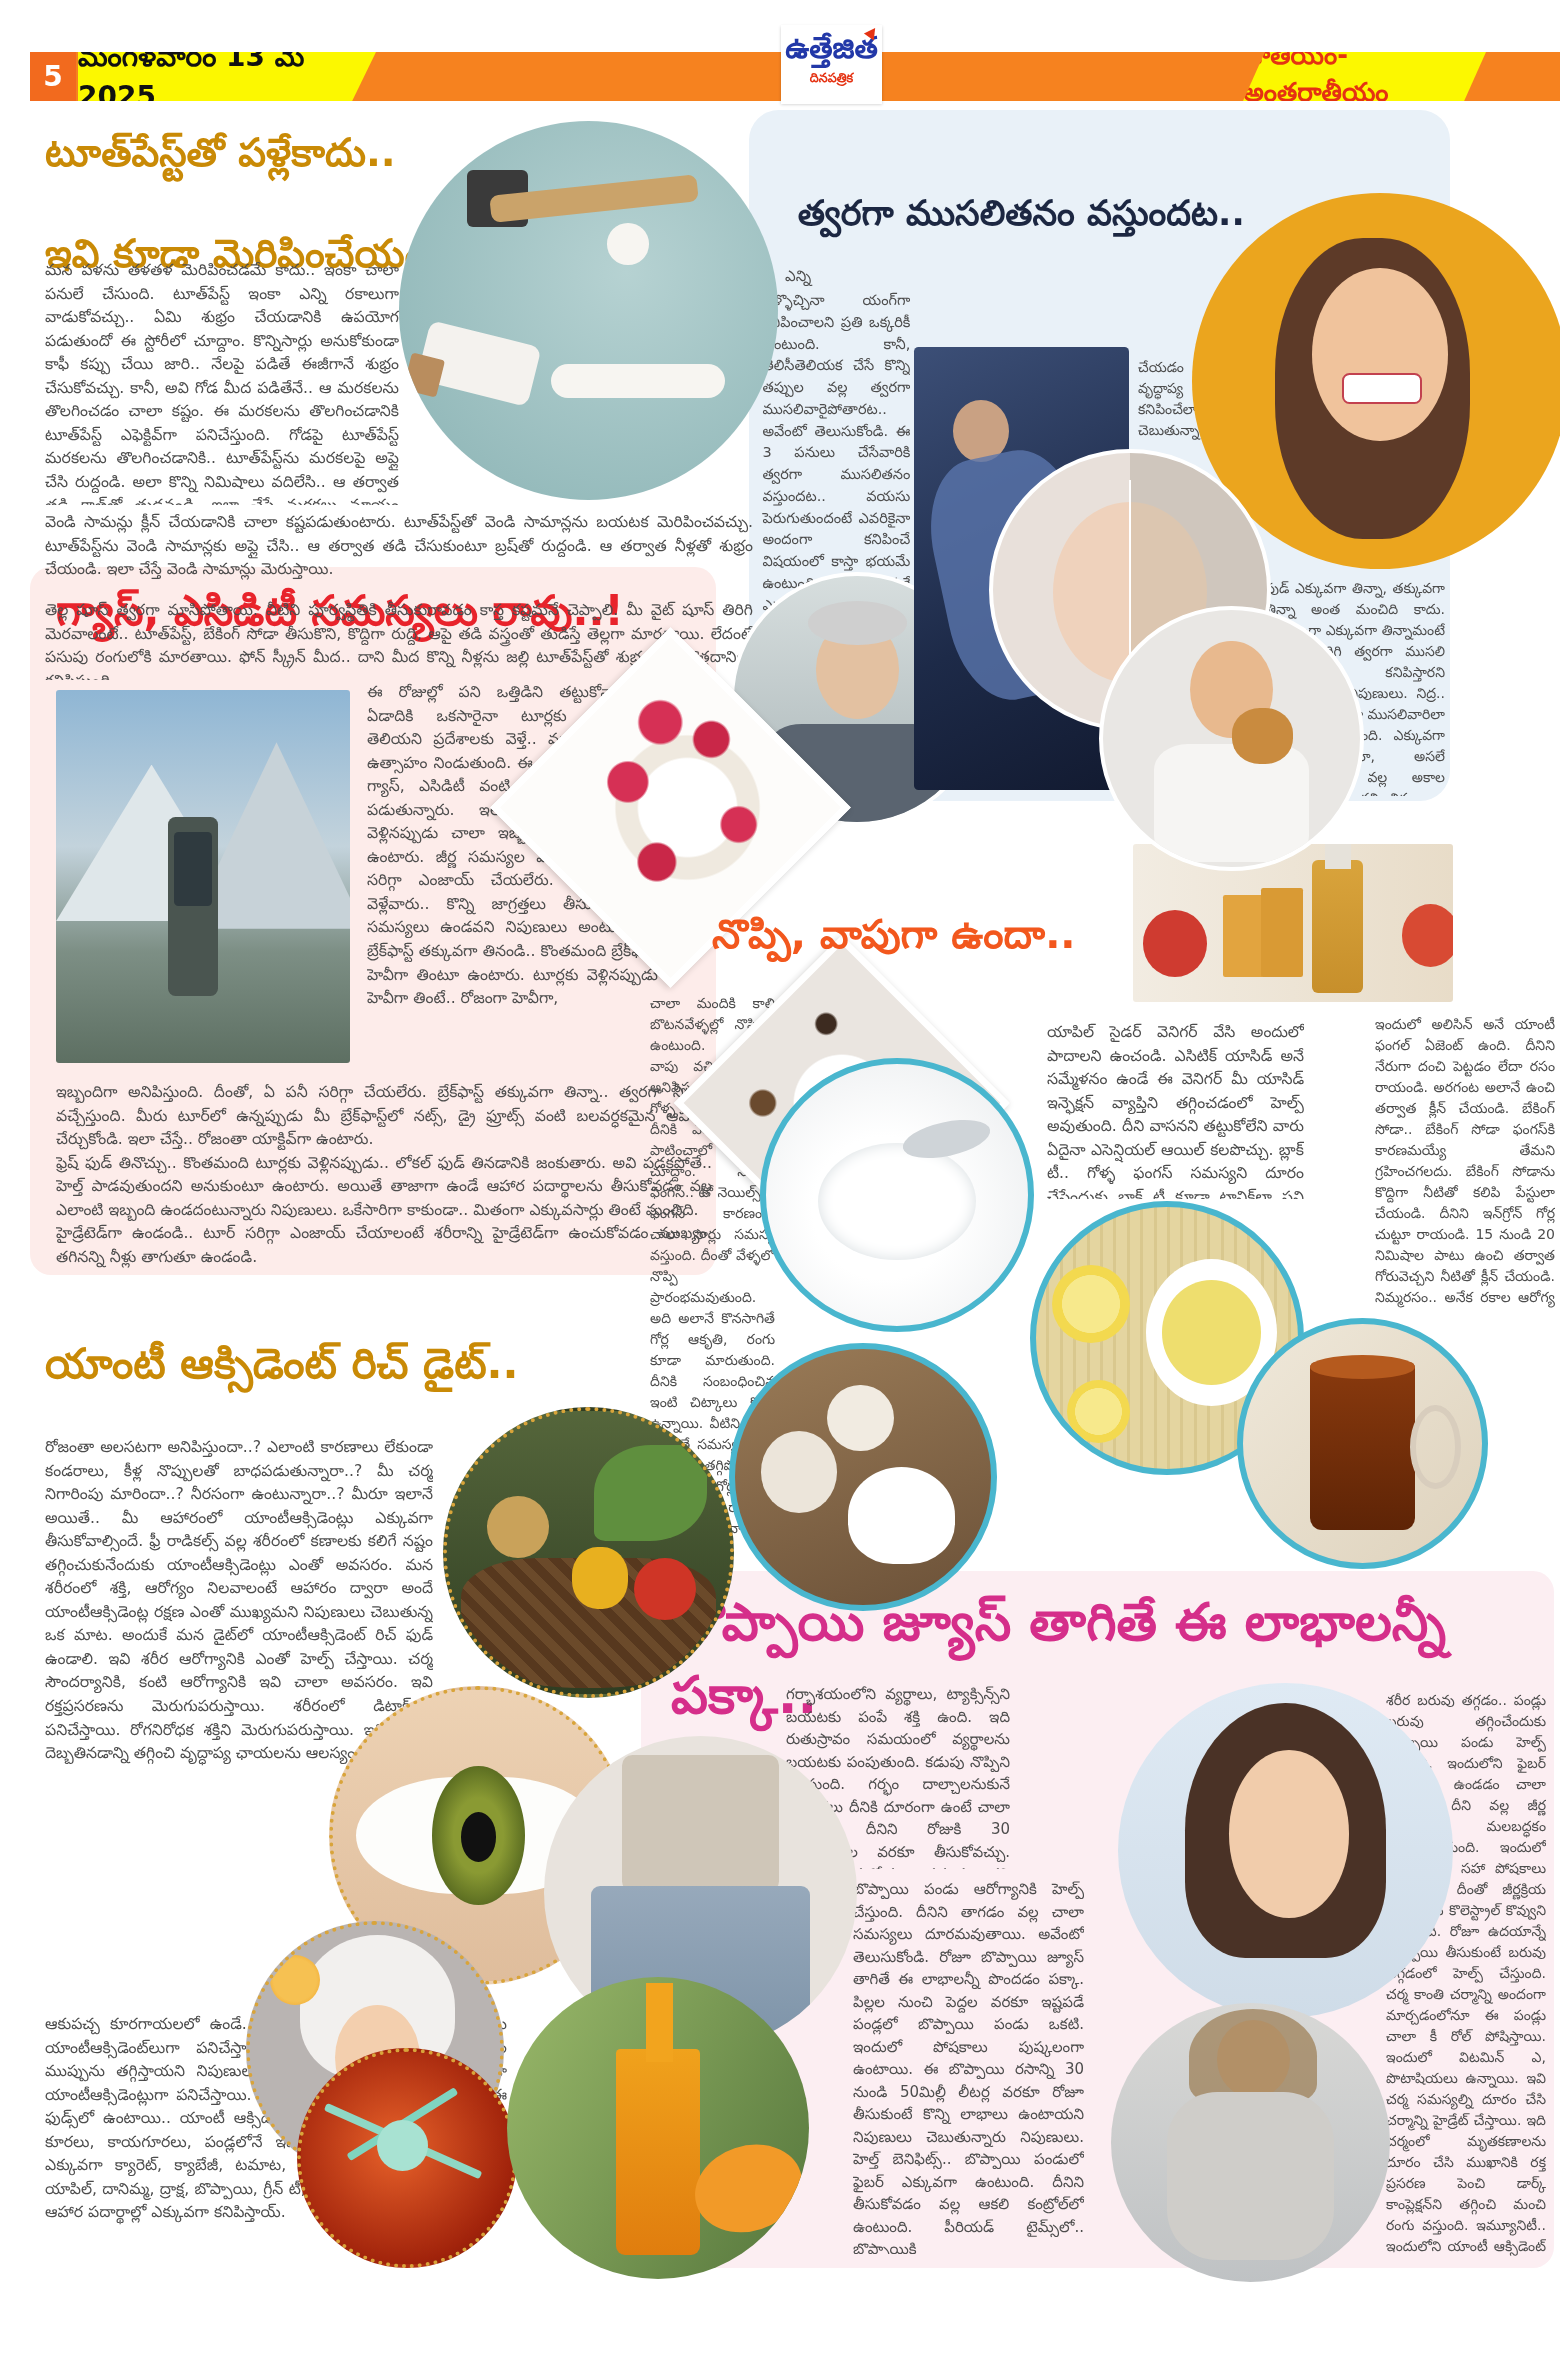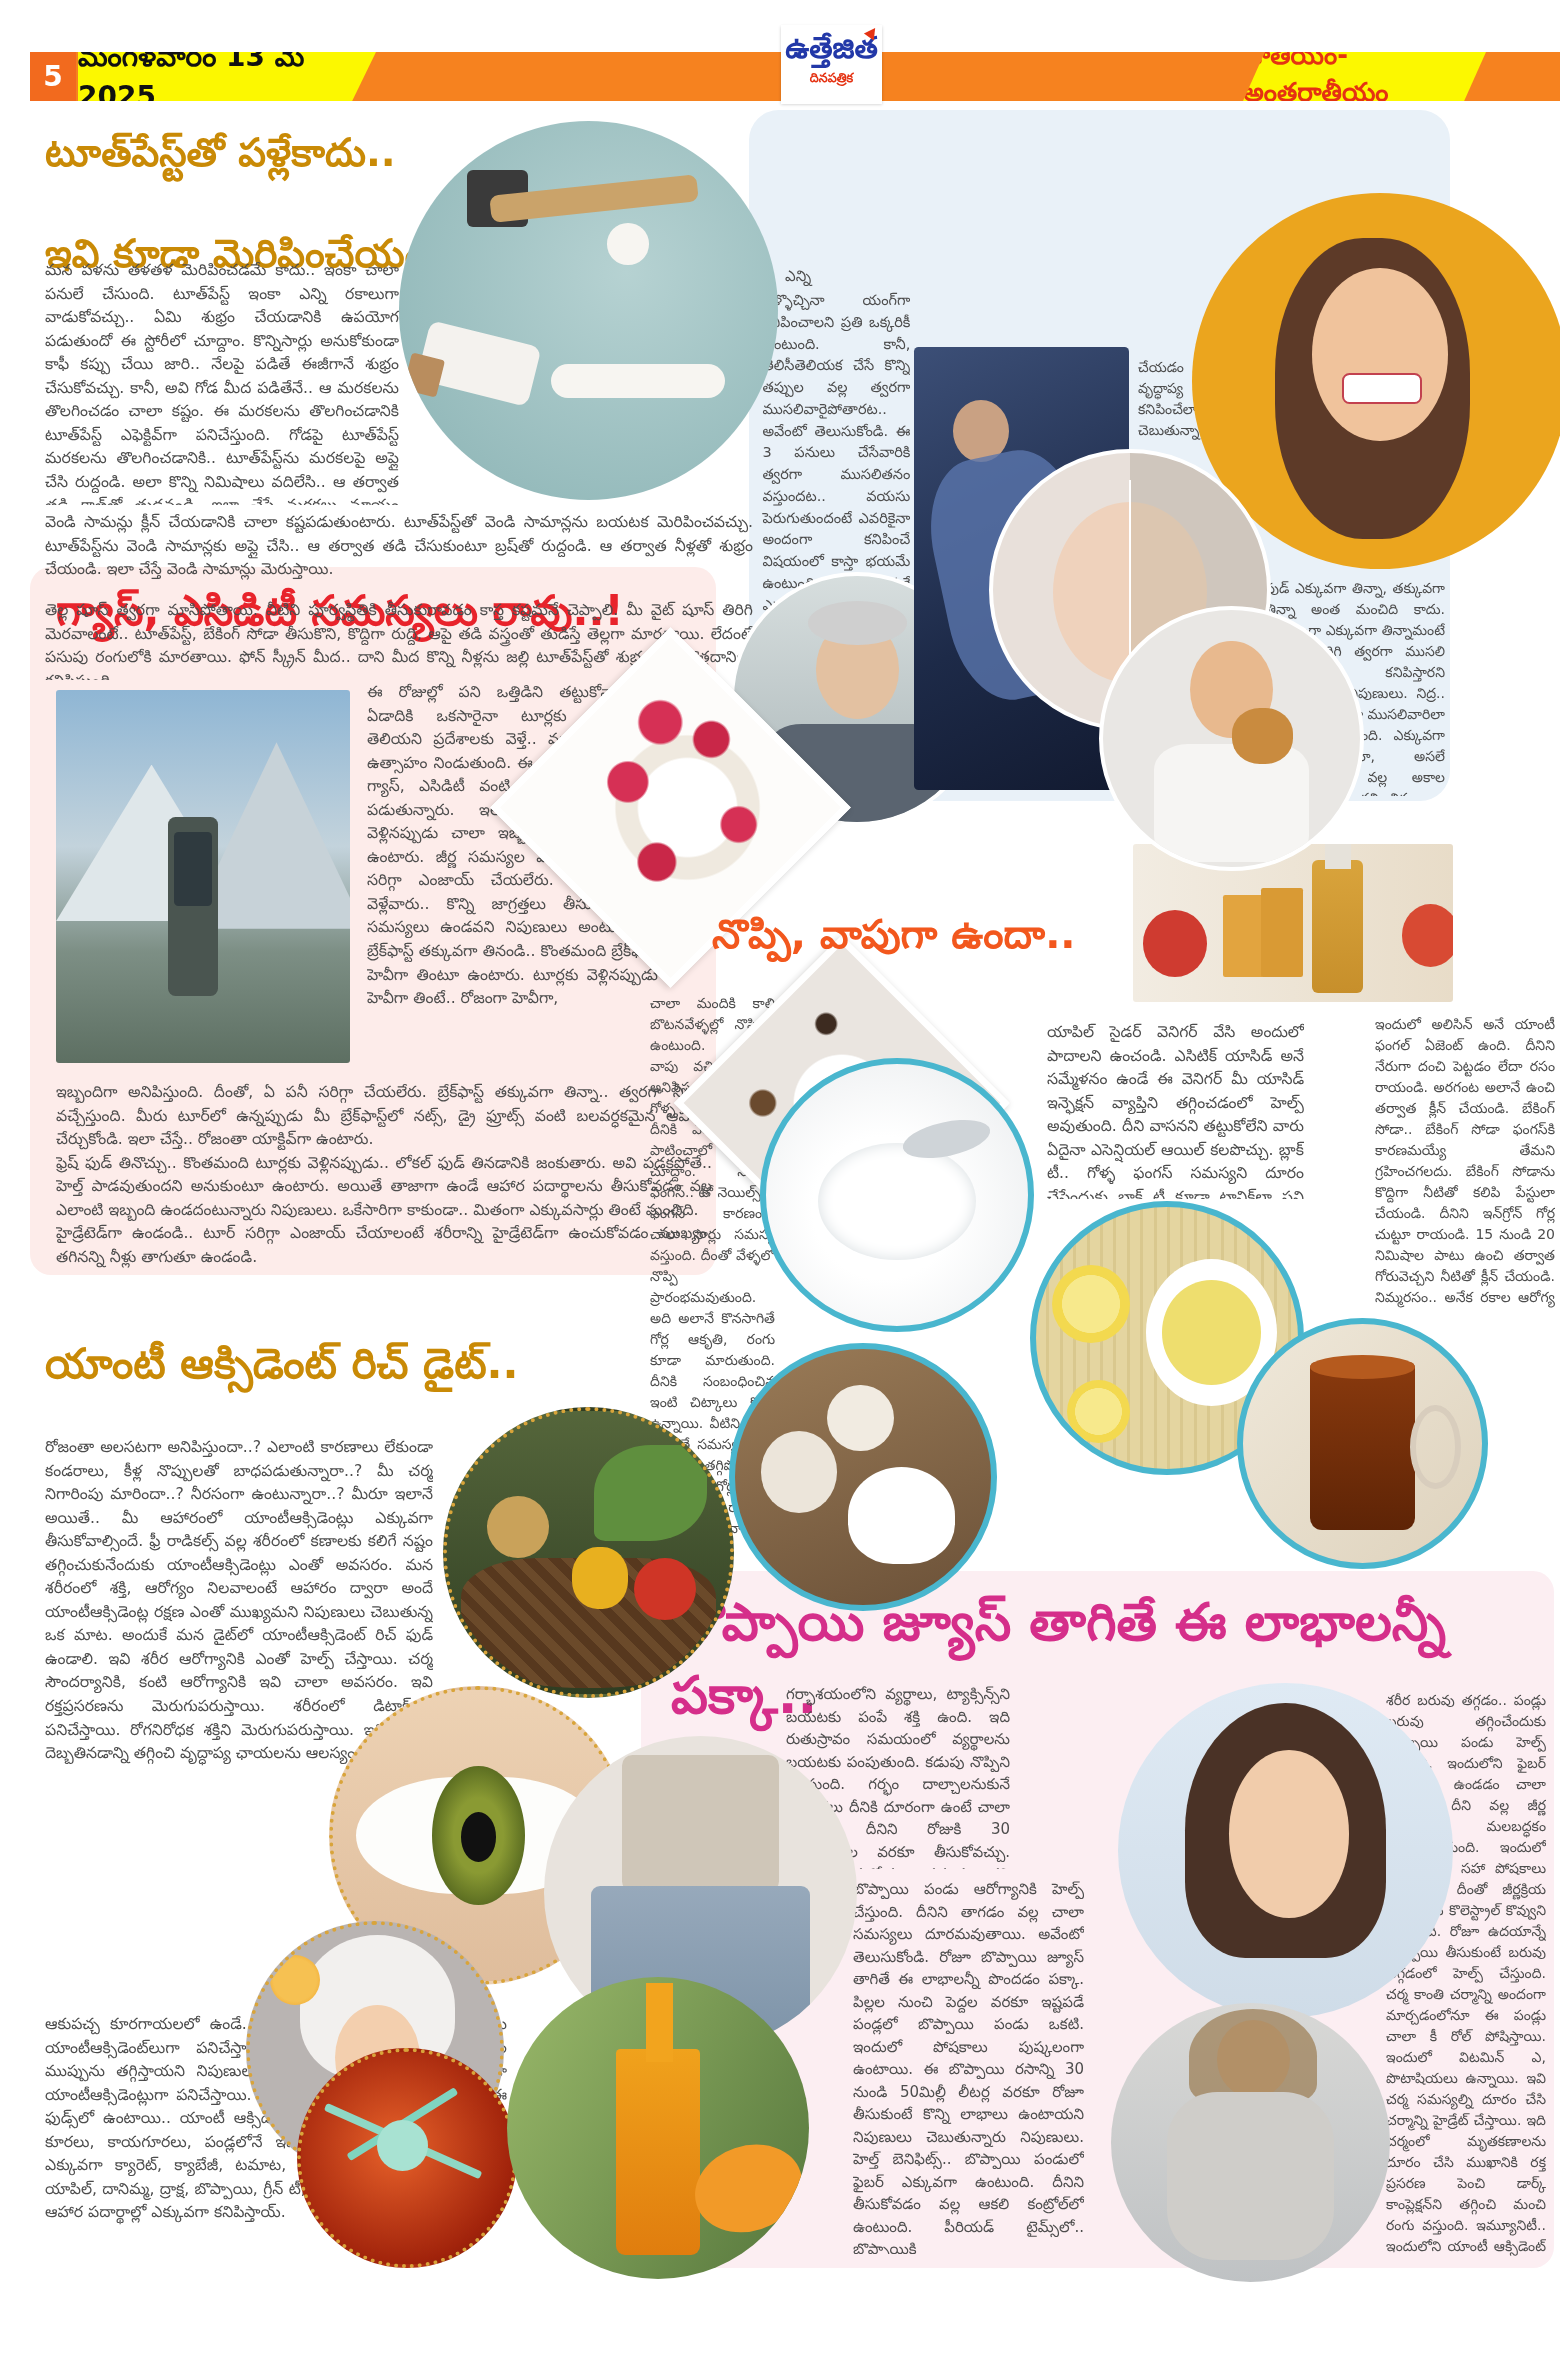--- a/index.html
+++ b/index.html
@@ -86,20 +86,21 @@
       <div class="ph-child" style="left:2%;top:62%;width:9%;height:10%;background:#b98d5e;border-radius:3.7px;transform:rotate(14deg);"></div>
       <div class="ph-child" style="left:40%;top:64%;width:46%;height:9%;background:#f7f5f1;border-radius:30px;"></div>
       <div class="ph-child" style="left:55%;top:27%;width:11%;height:11%;background:#f7f5f1;border-radius:50%;"></div>
     </div>
     <div class="txt" style="left:15px;top:146px;width:354px;height:247px;">మన పళను తళతళ మెరిపించడమే కాదు.. ఇంకా చాలా పనులే చేసుంది. టూత్‌పేస్ట్ ఇంకా ఎన్ని రకాలుగా వాడుకోవచ్చు.. ఏమి శుభ్రం చేయడానికి ఉపయోగ పడుతుందో ఈ స్టోరీలో చూద్దాం. కొన్నిసార్లు అనుకోకుండా కాఫీ కప్పు చేయి జారి.. నేలపై పడితే ఈజీగానే శుభ్రం చేసుకోవచ్చు. కానీ, అవి గోడ మీద పడితేనే.. ఆ మరకలను తొలగించడం చాలా కష్టం. ఈ మరకలను తొలగించడానికి టూత్‌పేస్ట్ ఎఫెక్టివ్‌గా పనిచేస్తుంది. గోడపై టూత్‌పేస్ట్ మరకలను తొలగించడానికి.. టూత్‌పేస్ట్‌ను మరకలపై అప్లై చేసి రుద్దండి. అలా కొన్ని నిమిషాలు వదిలేసి.. ఆ తర్వాత తడి క్లాత్‌తో తుడవండి. ఇలా చేస్తే మరకలు మాయం అవుతాయి.</div>
     <div class="txt" style="left:15px;top:398px;width:708px;height:88px;">వెండి సామన్లు క్లీన్ చేయడానికి చాలా కష్టపడుతుంటారు. టూత్‌పేస్ట్‌తో వెండి సామాన్లను బయటక మెరిపించవచ్చు. టూత్‌పేస్ట్‌ను వెండి సామాన్లకు అప్లై చేసి.. ఆ తర్వాత తడి చేసుకుంటూ బ్రష్‌తో రుద్దండి. ఆ తర్వాత నీళ్లతో శుభ్రం చేయండి. ఇలా చేస్తే వెండి సామాన్లు మెరుస్తాయి.</div>
     <div class="txt" style="left:15px;top:394px;width:708px;height:82px;top:486px;">తెల్ల షూస్ త్వరగా మాసిపోతాయి. వీటిని పూర్వస్థితికి తీసుకురావడం కాస్త కష్టమనే చెప్పాలి. మీ వైట్ షూస్ తిరిగి మెరవాలంటే.. టూత్‌పేస్ట్, బేకింగ్ సోడా తీసుకొని, కొద్దిగా రుద్ది, ఆపై తడి వస్త్రంతో తుడిస్తే తెల్లగా మారతాయి. లేదంటే పసుపు రంగులోకి మారతాయి. ఫోన్ స్క్రీన్ మీద.. దాని మీద కొన్ని నీళ్లను జల్లి టూత్‌పేస్ట్‌తో శుభ్రం చేస్తే కొత్తదానిలా కనిపిస్తుంది.</div>
   </div>
 
   <div class="panel" style="left:749px;top:110px;width:701px;height:691px;background:#e9f1f8;border-radius:30px;">
+    <div class="hnavy" style="position:absolute;left:3.7px;top:83px;width:537px;font-size:35px;text-align:center;">త్వరగా ముసలితనం వస్తుందట..</div>
     <div class="txt" style="left:36px;top:155px;width:89px;height:22.4px;font-size:15px;">ఎన్ని</div>
     <div class="txt" style="left:13.4px;top:180px;width:148px;height:507px;font-size:14.5px;">ఏళ్ళొచ్చినా యంగ్‌గా కనిపించాలని ప్రతి ఒక్కరికీ ఉంటుంది. కానీ, తెలిసీతెలియక చేసే కొన్ని తప్పుల వల్ల త్వరగా ముసలివారైపోతారట.. అవేంటో తెలుసుకోండి. ఈ 3 పనులు చేసేవారికి త్వరగా ముసలితనం వస్తుందట.. వయసు పెరుగుతుందంటే ఎవరికైనా అందంగా కనిపించే విషయంలో కాస్తా భయమే ఉంటుంది. అందుకే ఎప్పుడు కూడా చిన్నవారిగానే కనిపించేందుకు యంగ్ లుక్స్ కోసం రకరకాల చిట్కాలను పాటిస్తూ ఉంటారు.</div>
     <div class="txt" style="left:389px;top:247px;width:125px;height:88px;font-size:14px;">చేయడం వల్ల త్వరగా వృద్ధాప్య ఛాయలు కనిపించేలా చేస్తాయని చెబుతున్నారు నిపుణులు. ఏ పని అయినా సమయానికి చేయడం మంచిది.</div>
     <div class="txt" style="left:516px;top:468px;width:180px;height:218px;font-size:14px;">ఫుడ్ ఎక్కువగా తిన్నా, తక్కువగా తిన్నా అంత మంచిది కాదు. ముఖ్యంగా ఎక్కువగా తిన్నామంటే బరువు పెరిగి త్వరగా ముసలి వారిలా కనిపిస్తారని చెబుతున్నారు నిపుణులు. నిద్ర.. ఇది కూడా త్వరగా ముసలివారిలా కనిపించేలా చేస్తుంది. ఎక్కువగా నిద్ర పోయినా, అసలే నిద్రలేకపోవడం వల్ల అకాల వృద్ధాప్యం వస్తుందని నిపుణులు చెబుతున్నారు. అందుకే నిద్ర సరిగ్గా పోసుకోండి. వృద్ధాప్యం అనేది ప్రతి ఒక్కరి జీవితంలో వచ్చేదే. దీనికి కంగారు పడాల్సిన అవసరం లేదు. కానీ, ముసలితనం వచ్చినట్టుగా ఫీల్ అయితే మీరు కూడా ముసలివారిలానే ఫీల్ అవుతారు. కాబట్టి, థింక్ యంగ్.. స్టే యంగ్..</div>
     <div class="photo p-sleep" style="left:165px;top:237px;width:215px;height:443px;border-radius:4.5px;z-index:3;">
       <div class="ph-child" style="left:18%;top:12%;width:26%;height:14%;background:#c9a183;border-radius:50%;"></div>
       <div class="ph-child" style="left:12%;top:24%;width:70%;height:55%;background:#5a76ad;border-radius:35%;transform:rotate(-12deg);opacity:.8;"></div>
     </div>
     <div class="photo circle ring-white p-stress" style="left:-18.6px;top:462px;width:246px;height:246px;z-index:2;">
       <div class="ph-child" style="left:33%;top:18%;width:34%;height:40%;background:#e3c1a1;border-radius:50%;"></div>

